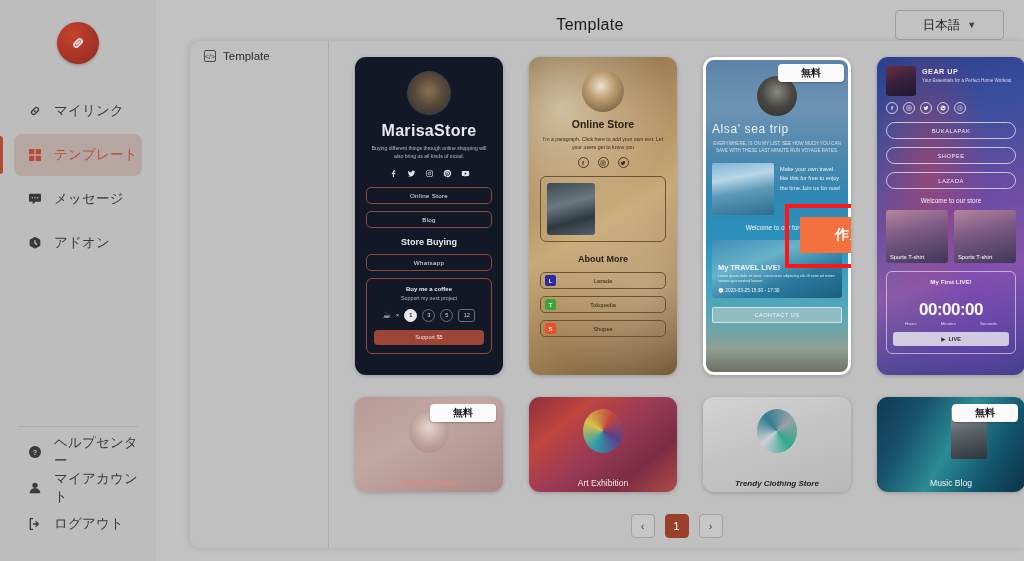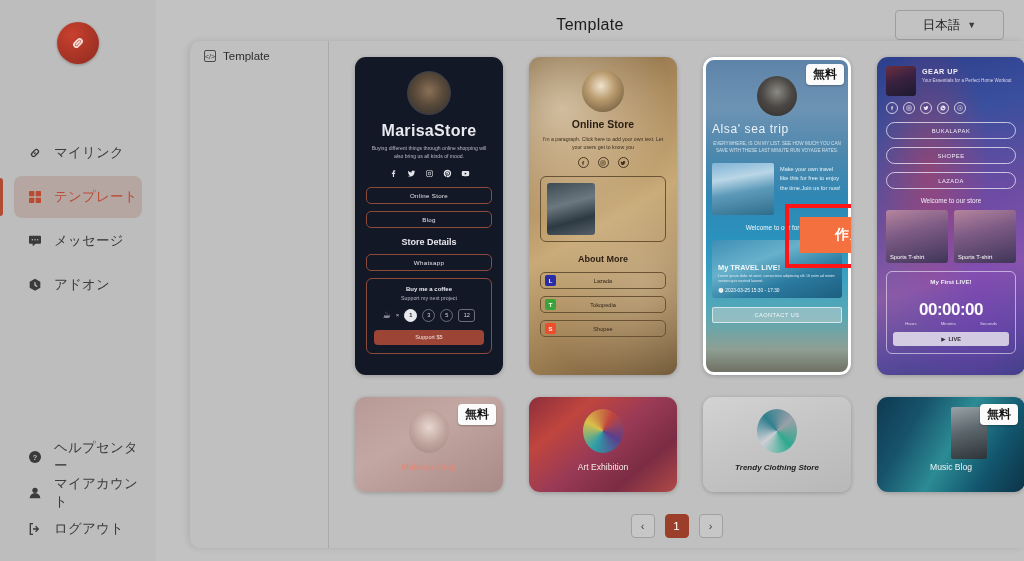--- a/index.html
+++ b/index.html
@@ -8,21 +8,21 @@
     overflow: hidden;
     font-family: "Liberation Sans", "DejaVu Sans", sans-serif;
     background: #ffffff;
   }
   #app { position: relative; width: 1024px; height: 561px; background: #ffffff; }
 
   
   #sidebar {
     position: absolute; left: 0; top: 0; width: 156px; height: 561px;
     background: #bdbdbd;
-    display: flex; flex-direction: column; gap: 42px;
+    display: flex; flex-direction: column;
   }
   #sidebar-logo-wrap { padding-top: 22px; display: flex; justify-content: center; }
   .logo-circle {
     width: 42px; height: 42px; border-radius: 50%;
     background: radial-gradient(circle at 35% 30%, #c8402e, #8e2b20);
     display: flex; align-items: center; justify-content: center;
     box-shadow: 0 1px 3px rgba(0,0,0,.28);
   }
   .logo-circle svg { width: 22px; height: 22px; }
   #nav-main { margin-top: 26px; display: flex; flex-direction: column; gap: 2px; }
@@ -87,22 +87,22 @@
   .card {
     width: 148px; flex: 0 0 148px;
     border-radius: 11px; overflow: hidden; position: relative;
     cursor: pointer;
     box-shadow: 0 1px 4px rgba(0,0,0,.22);
   }
   .card.tall { height: 318px; }
   .card.short { height: 95px; }
   .badge-free {
     position: absolute; right: 7px; top: 7px; z-index: 9;
-    background: #fbfbfb; color: #151515; font-size: 12px;
-    padding: 2px 7px; border-radius: 4px; font-weight: bold;
+    background: #fbfbfb; color: #151515; font-size: 10px;
+    padding: 2px 23px; border-radius: 4px; font-weight: bold;
     box-shadow: 0 1px 2px rgba(0,0,0,.25);
   }
 
   
   .c1 { background: #131827; padding: 10px 11px; color: #e9e9ef; }
   .c1 .avatar {
     width: 44px; height: 44px; border-radius: 50%; margin: 4px auto 7px;
     background: radial-gradient(circle at 50% 45%, #8a7157 0%, #5a4a3a 45%, #2c2b2c 100%);
     border: 1px solid #3a3f4e;
   }
@@ -283,21 +283,21 @@
   .c4 .tm-digits { text-align: center; font-size: 17px; font-weight: bold; letter-spacing: -.5px; color: #fbfaff; line-height: 1.1; margin-top: 16px; }
   .c4 .tm-labels { display: flex; justify-content: space-around; font-size: 4.4px; color: #ded7ec; margin-top: 1px; }
   .c4 .tm-btn {
     margin-top: 6px; height: 14px; border-radius: 3px; background: rgba(234,232,240,.82);
     display: flex; align-items: center; justify-content: center; gap: 3px;
     font-size: 5.6px; color: #2e2b38; font-weight: bold;
   }
 
   
   .sc { position: relative; display: flex; align-items: flex-end; justify-content: center; }
-  .sc .sc-title { position: relative; z-index: 3; font-size: 8.6px; padding-bottom: 20px; }
+  .sc .sc-title { position: relative; z-index: 3; font-size: 8.6px; padding-bottom: 4px; }
   .sc .sc-av { position: absolute; left: 50%; top: 12px; transform: translateX(-50%); width: 40px; height: 44px; border-radius: 50%; z-index: 2; }
   .sc1 { background: linear-gradient(150deg, #b79a96 0%, #c3a7a2 40%, #a88a86 100%); }
   .sc1 .sc-av { background: radial-gradient(circle at 50% 42%, #e8d6d0 0%, #c0a59e 50%, #9e847f 100%); }
   .sc1 .sc-title { color: #d98c7e; font-weight: bold; }
   .sc2 { background: linear-gradient(140deg, #8c2f3c 0%, #c0453e 25%, #9a3a56 50%, #7b2c44 75%, #b04a47 100%); }
   .sc2 .sc-av { background: conic-gradient(from 210deg, #2f9fa8, #d9c04a, #c0453e, #5a3f8e, #2f9fa8); }
   .sc2 .sc-title { color: #f4e8e6; }
   .sc3 { background: linear-gradient(160deg, #d3d3d3 0%, #c5c5c5 45%, #b8b8b8 100%); }
   .sc3 .sc-av { background: conic-gradient(from 140deg, #2fa98e, #cfcfd6, #2f7f8e, #9aa0a8, #2fa98e); }
   .sc3 .sc-title { color: #1d1d1d; font-style: italic; font-weight: bold; font-size: 8px; }
@@ -455,21 +455,21 @@
                   </svg>
                 <svg viewBox="0 0 24 24">
                     <path d="M12 2a10 10 0 0 0-3.65 19.3c-.08-.78-.16-1.98.03-2.83.18-.78 1.15-4.94 1.15-4.94s-.29-.59-.29-1.46c0-1.37.79-2.39 1.78-2.39.84 0 1.25.63 1.25 1.39 0 .85-.54 2.11-.82 3.29-.23.98.49 1.78 1.46 1.78 1.75 0 3.1-1.85 3.1-4.52 0-2.36-1.7-4.02-4.12-4.02-2.81 0-4.46 2.11-4.46 4.28 0 .85.33 1.76.74 2.25.08.1.09.19.07.29-.08.32-.25 1-.28 1.14-.04.18-.15.22-.34.13-1.25-.58-2.04-2.41-2.04-3.88 0-3.16 2.3-6.07 6.62-6.07 3.48 0 6.18 2.48 6.18 5.79 0 3.45-2.18 6.23-5.2 6.23-1.02 0-1.97-.53-2.3-1.16l-.62 2.39c-.23.87-.84 1.96-1.25 2.62A10 10 0 1 0 12 2z"></path>
                   </svg>
                 <svg viewBox="0 0 24 24">
                     <path d="M21.6 7.2a2.5 2.5 0 0 0-1.76-1.77C18.25 5 12 5 12 5s-6.25 0-7.84.43A2.5 2.5 0 0 0 2.4 7.2 26 26 0 0 0 2 12a26 26 0 0 0 .4 4.8 2.5 2.5 0 0 0 1.76 1.77C5.75 19 12 19 12 19s6.25 0 7.84-.43a2.5 2.5 0 0 0 1.76-1.77A26 26 0 0 0 22 12a26 26 0 0 0-.4-4.8zM10 15V9l5.2 3z"></path>
                   </svg>
               </div>
               <div class="obtn">Online Store</div>
               <div class="obtn">Blog</div>
-              <div class="sec-title">Store Details</div>
+              <div class="sec-title">Store Buying</div>
               <div class="obtn">Whatsapp</div>
               <div class="coffee-box">
                 <div class="cf-t">Buy me a coffee</div>
                 <div class="cf-s">Support my next project</div>
                 <div class="cf-row">
                   <span class="cup">☕</span>
                   <span class="x">×</span>
                   <span class="qty sel">1</span>
                   <span class="qty">3</span>
                   <span class="qty">5</span>

